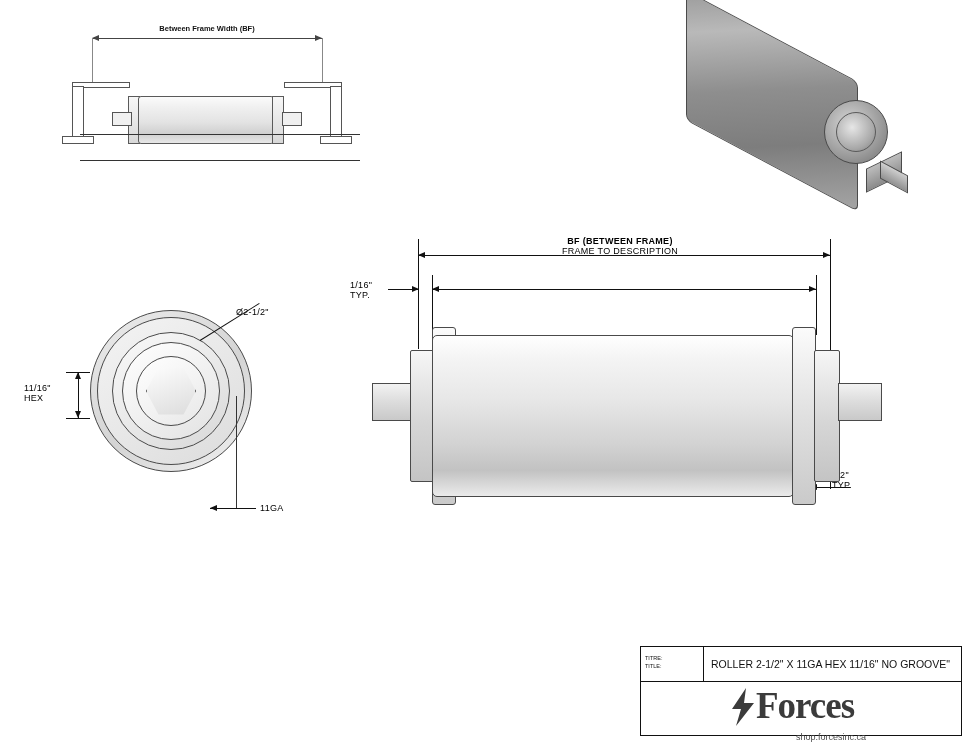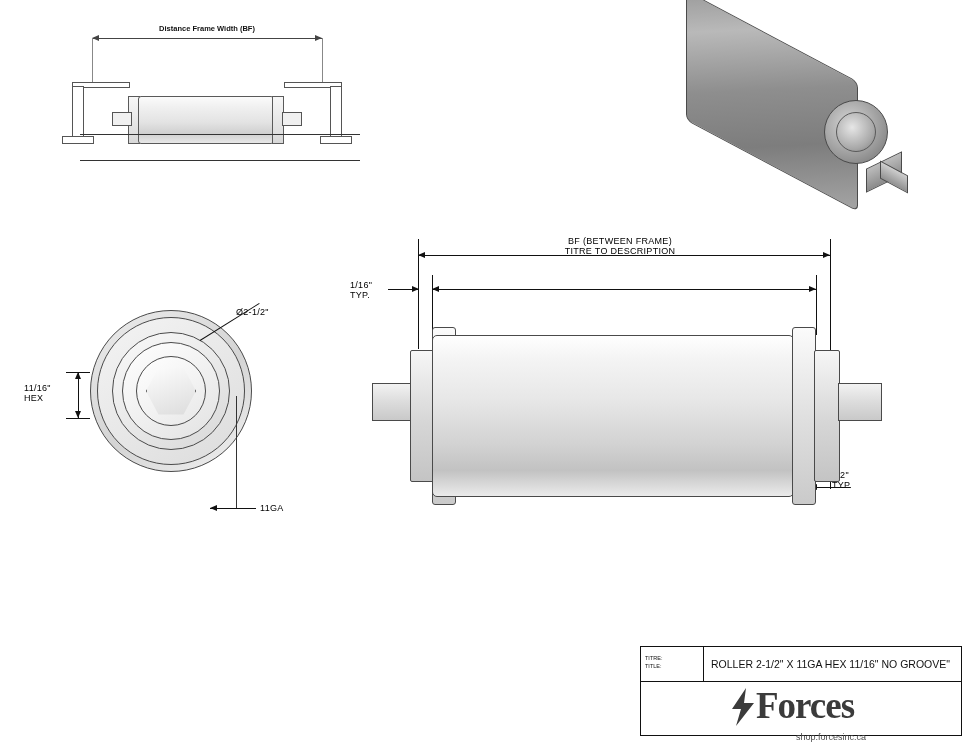--- a/index.html
+++ b/index.html
@@ -137,21 +137,21 @@
   }
   .logo-sub{
     position:absolute;left:70px;top:48px;font-size:9px;color:#4a4a4a;margin-left:8px;
   }
   .bolt{position:absolute;left:12px;top:4px;width:26px;height:38px;}
 </style>
 </head>
 <body>
 
 <div class="abs" id="inset">
-  <div class="ins-title">Distance Frame Width (BF)</div>
+  <div class="ins-title">Between Frame Width (BF)</div>
 
   <div class="abs" style="left:40px;top:14px;width:230px;height:0;border-top:1px solid #444;"></div>
   <div class="abs arrowL" style="left:40px;top:11px;border-right-color:#444;"></div>
   <div class="abs arrowR" style="left:263px;top:11px;border-left-color:#444;"></div>
   <div class="abs" style="left:40px;top:14px;width:0;height:50px;border-left:1px solid #888;"></div>
   <div class="abs" style="left:270px;top:14px;width:0;height:50px;border-left:1px solid #888;"></div>
 
   <div class="abs" style="left:20px;top:58px;width:56px;height:4px;background:#fff;border:1px solid #555;"></div>
   <div class="abs" style="left:20px;top:62px;width:10px;height:56px;background:#fff;border:1px solid #555;"></div>
   <div class="abs" style="left:10px;top:112px;width:30px;height:6px;background:#fff;border:1px solid #555;"></div>
@@ -203,22 +203,22 @@
   <div class="lbl abs" style="left:200px;top:203px;">11GA</div>
 </div>
 
 <div class="abs" id="mainview">
 
   <div class="dimline abs" style="left:48px;top:30px;width:412px;"></div>
   <div class="arrowL abs" style="left:48px;top:27px;"></div>
   <div class="arrowR abs" style="left:453px;top:27px;"></div>
   <div class="dimvert abs" style="left:48px;top:14px;height:110px;"></div>
   <div class="dimvert abs" style="left:460px;top:14px;height:250px;"></div>
-  <div class="lbl center abs" style="left:150px;top:11px;width:200px;">BF (BETWEEN FRAME)</div>
-  <div class="lbl center abs" style="left:150px;top:21px;width:200px;">TITRE TO DESCRIPTION</div>
+  <div class="lbl center abs" style="left:150px;top:11px;width:200px;font-weight:bold;">BF (BETWEEN FRAME)</div>
+  <div class="lbl center abs" style="left:150px;top:21px;width:200px;">FRAME TO DESCRIPTION</div>
 
   <div class="dimline abs" style="left:62px;top:64px;width:384px;"></div>
   <div class="arrowL abs" style="left:62px;top:61px;"></div>
   <div class="arrowR abs" style="left:439px;top:61px;"></div>
   <div class="dimvert abs" style="left:62px;top:50px;height:70px;"></div>
   <div class="dimvert abs" style="left:446px;top:50px;height:60px;"></div>
 
   <div class="lbl abs" style="left:-20px;top:55px;">1/16"</div>
   <div class="lbl abs" style="left:-20px;top:65px;">TYP.</div>
   <div class="dimline abs" style="left:18px;top:64px;width:30px;"></div>

